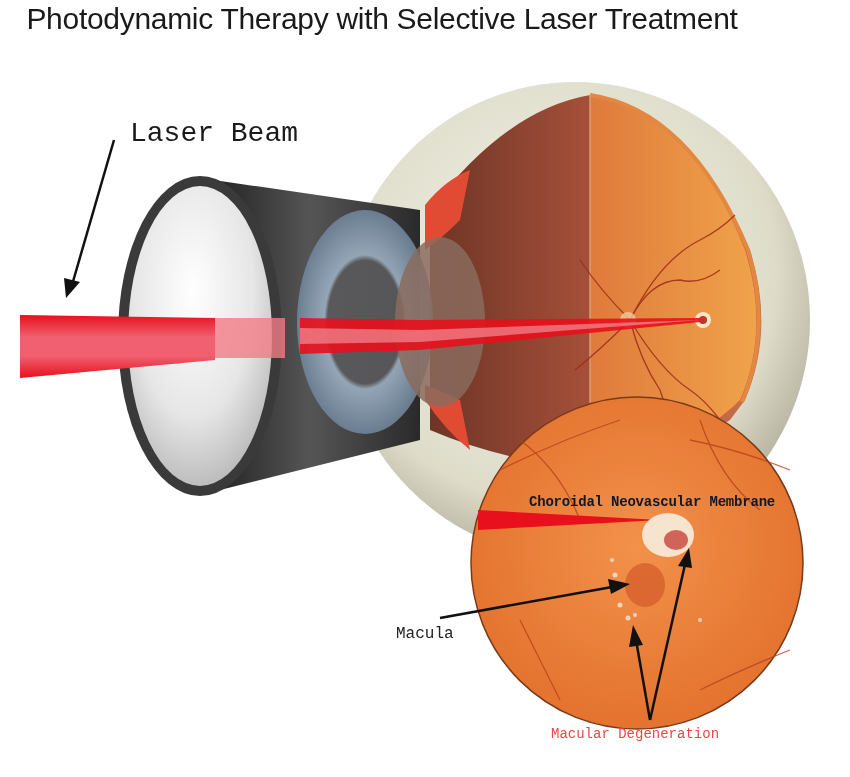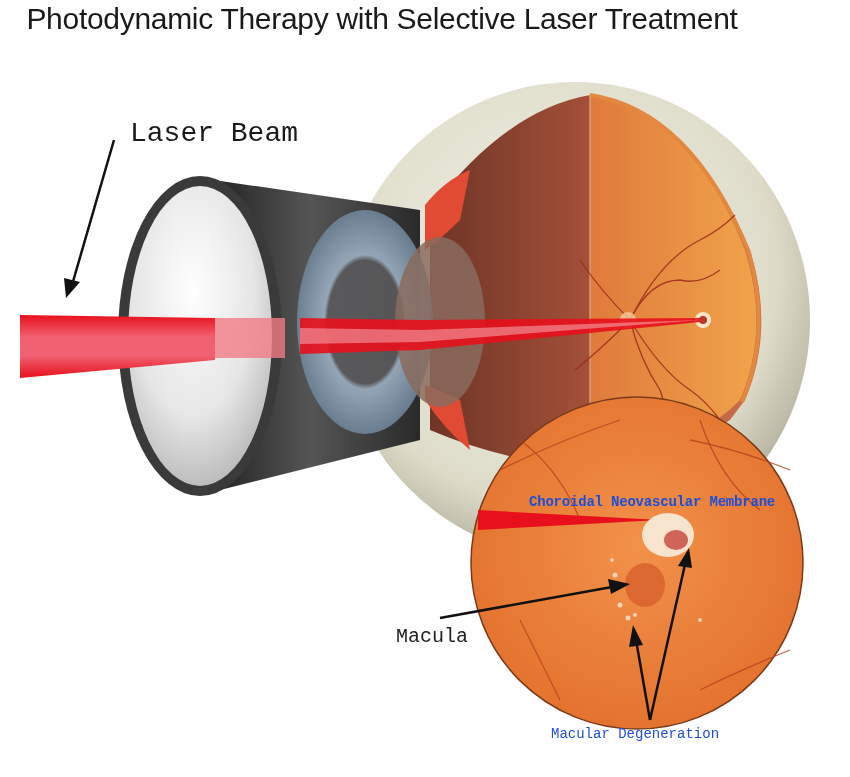--- a/index.html
+++ b/index.html
@@ -1,22 +1,22 @@
 <!DOCTYPE html>
 <html><head>
 <meta charset="utf-8">
 <style>
   html, body { margin: 0; padding: 0; background: #ffffff; }
   body { width: 850px; height: 777px; position: relative; overflow: hidden; font-family: "Liberation Sans", "DejaVu Sans", sans-serif; }
   .title { position: absolute; left: 0; top: 2px; width: 764px; text-align: center; font-size: 30px; color: #1a1a1a; letter-spacing: -0.3px; font-family: "Liberation Sans", sans-serif; }
   .label { position: absolute; color: #1a1a1a; font-family: Liberation Mono, monospace; white-space: nowrap; }
   .label-laser { left: 130px; top: 118px; font-size: 28px; }
-  .label-cnm { left: 529px; top: 494px; font-size: 14px; font-weight: bold; color: #1d4ed8; letter-spacing: -0.2px; }
-  .label-macula { left: 396px; top: 625px; font-size: 20px; color: #222; }
-  .label-md { left: 551px; top: 726px; font-size: 14px; color: #1d4ed8; }
+  .label-cnm { left: 529px; top: 494px; font-size: 14px; font-weight: bold; color: #0f172a; letter-spacing: -0.2px; }
+  .label-macula { left: 396px; top: 625px; font-size: 16px; color: #222; }
+  .label-md { left: 551px; top: 726px; font-size: 14px; color: #ef4444; }
   svg.art { position: absolute; left: 0; top: 0; }
 </style>
 </head>
 <body>
 
 <div class="title">Photodynamic Therapy with Selective Laser Treatment</div>
 
 <svg class="art" width="850" height="777" viewBox="0 0 850 777">
   <defs>
     <radialGradient id="scleraGrad" cx="0.45" cy="0.4" r="0.6">

